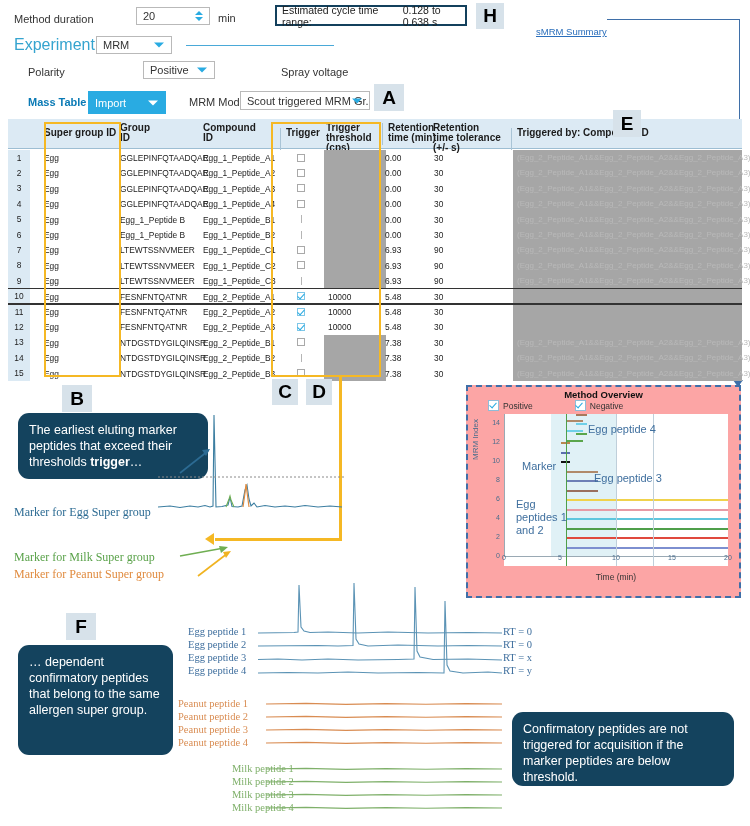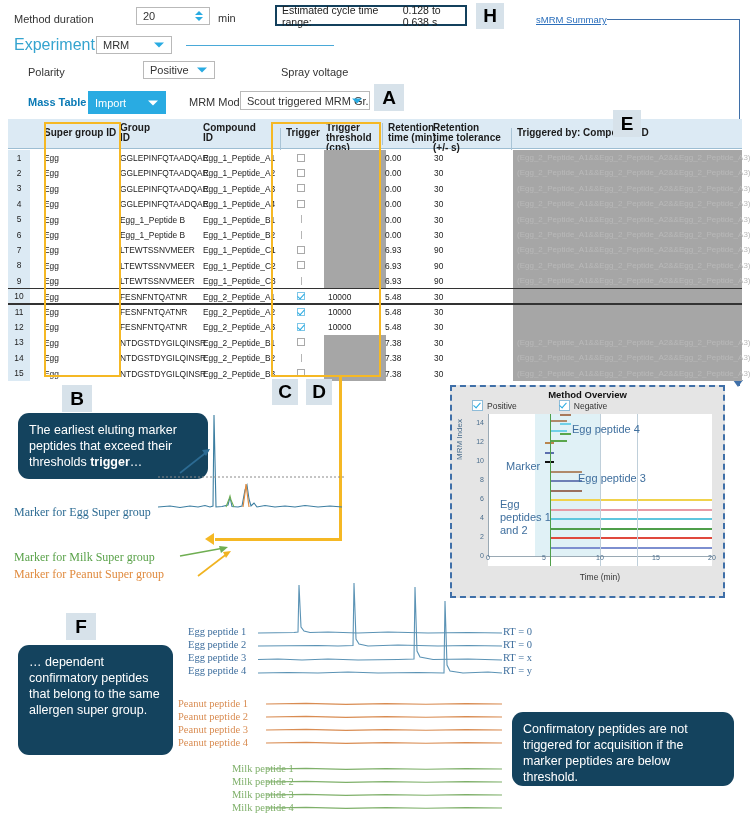--- a/index.html
+++ b/index.html
@@ -52,21 +52,21 @@
   .ddl.filled .chev{border-top-color:#ffffff;}
 
   .cycbox{
     position:absolute;border:2px solid #13405c;background:#fff;
     box-sizing:border-box;display:flex;align-items:center;
     font-size:10.5px;color:#222;padding-left:5px;gap:14px;
   }
 
   .linkish{
     position:absolute;color:#2a6ebb;font-size:9.5px;
-    text-decoration:underline;white-space:nowrap;
+    text-decoration:underline;white-space:nowrap;margin-top:12px;
   }
 
   .hrule{position:absolute;background:#4aa9d8;height:1px;}
 
   
   .grid{position:absolute;left:8px;top:119px;width:734px;height:261px;
         box-sizing:border-box;background:#fff;font-size:8.5px;}
   .ghead{position:absolute;left:0;top:0;width:734px;height:30px;
          background:#dceaf4;border-bottom:1px solid #9dbed3;box-sizing:border-box;}
   .ghead .hc{position:absolute;top:4px;color:#1b1b1b;font-weight:bold;
@@ -108,22 +108,22 @@
   .ctext{position:absolute;font-size:12px;white-space:nowrap;font-family:Liberation Serif, serif;}
   .c-blue{color:#2c6b93;}
   .c-green{color:#5aa24a;}
   .c-orange{color:#e08b3f;}
   .c-eggline{color:#3f6f9e;font-size:10.5px;line-height:12.6px;}
   .c-peanutline{color:#d98c52;font-size:10.5px;line-height:12.6px;}
   .c-milkline{color:#7fb06a;font-size:10.5px;line-height:12.6px;padding-left:44px;}
   .c-rt{color:#3f6f9e;font-size:10.5px;line-height:12.6px;}
 
   
-  .mo-panel{position:absolute;left:450px;top:385px;width:275px;height:213px;
-            border:2px dashed #3f6fa8;box-sizing:border-box;background:#e5e5e5;}
+  .mo-panel{position:absolute;left:466px;top:385px;width:275px;height:213px;
+            border:2px dashed #3f6fa8;box-sizing:border-box;background:#fca5a5;}
   .mo-title{position:absolute;left:0;top:2px;width:100%;text-align:center;
             font-size:9.5px;font-weight:bold;color:#111;}
   .mo-legend{position:absolute;top:13px;left:20px;display:flex;gap:42px;font-size:8.5px;color:#333;}
   .mo-legend .it{display:flex;align-items:center;gap:4px;}
   .mo-cb{width:9px;height:9px;border:1px solid #8fbcd8;background:#fff;position:relative;}
   .mo-cb:after{content:"";position:absolute;left:1.5px;top:0px;width:3px;height:6px;
     border:solid #29abe2;border-width:0 1.6px 1.6px 0;transform:rotate(42deg);}
   .mo-plot{position:absolute;left:36px;top:27px;width:224px;height:152px;background:#fff;}
   .mo-band{position:absolute;top:0;height:100%;background:#dbeef5;opacity:.85;}
   .mo-vline{position:absolute;top:0;height:100%;width:1px;background:#bfcfda;}

